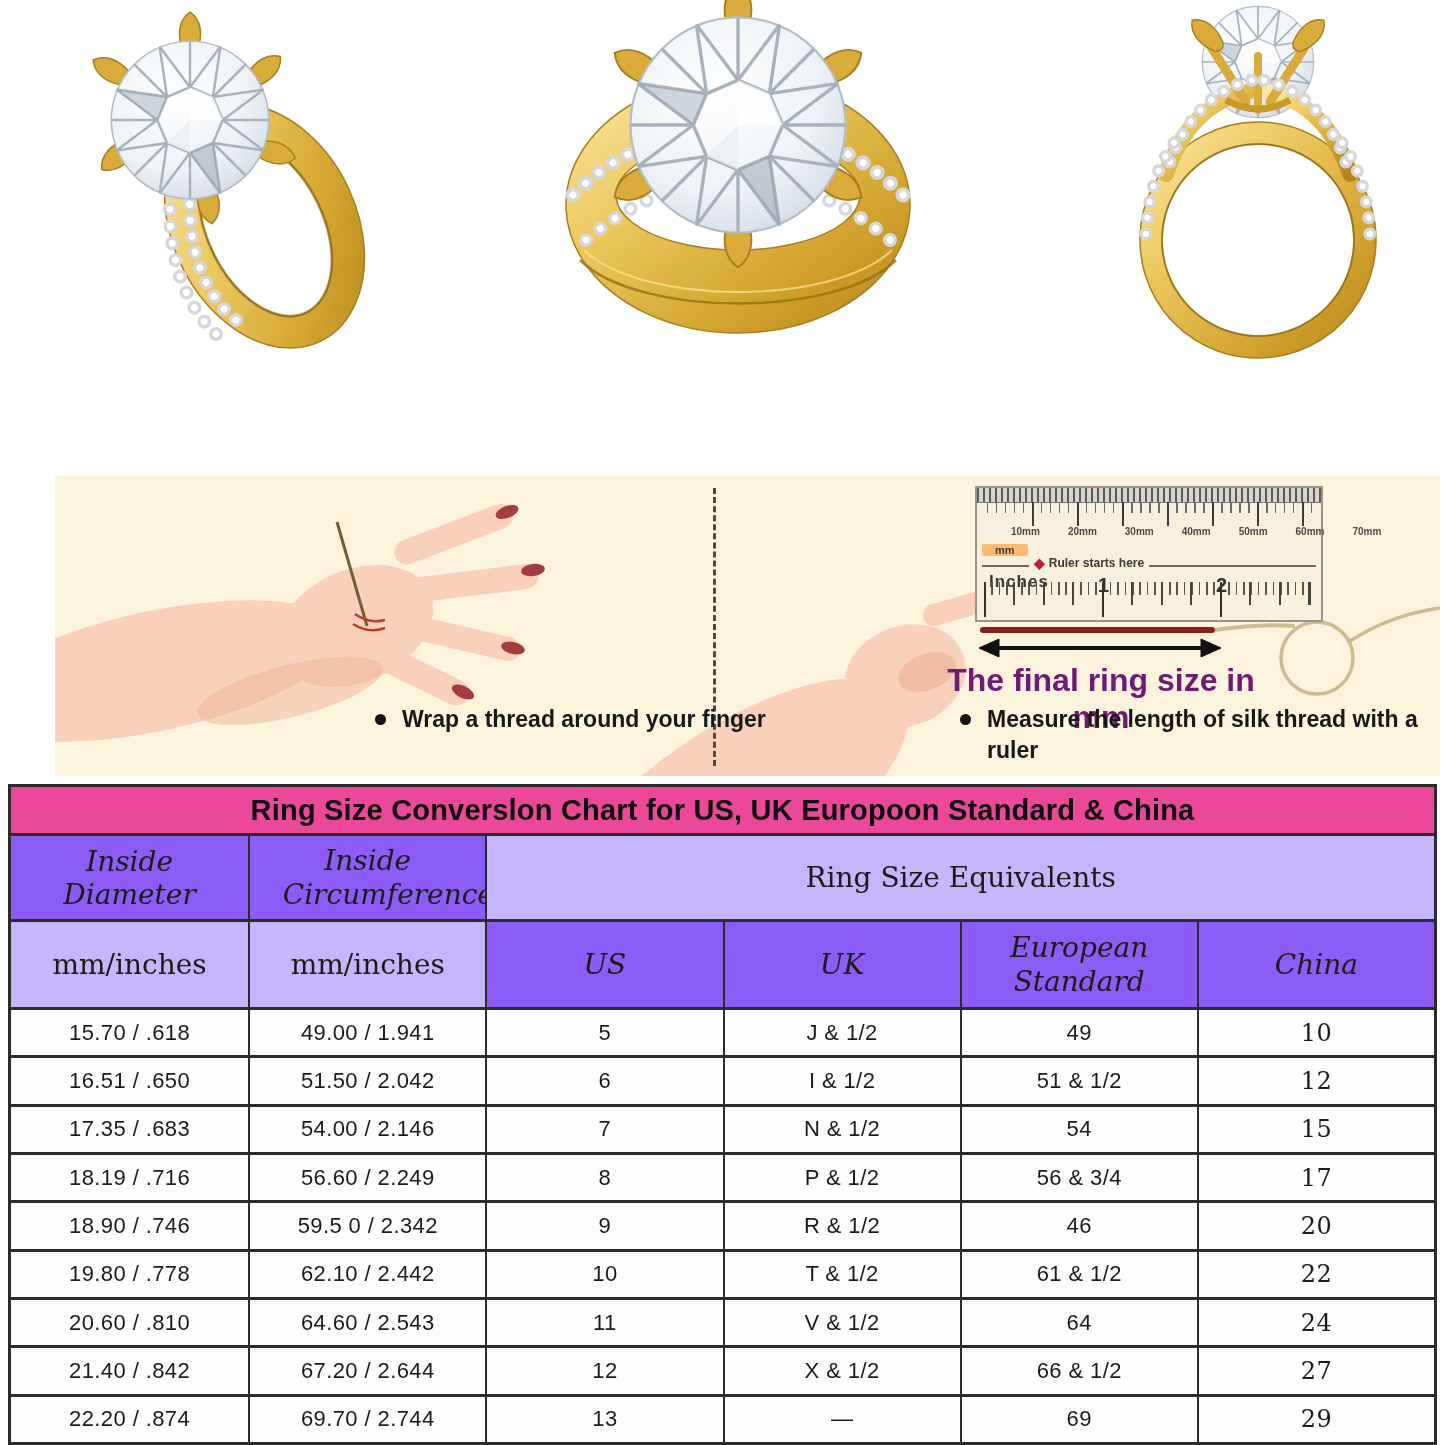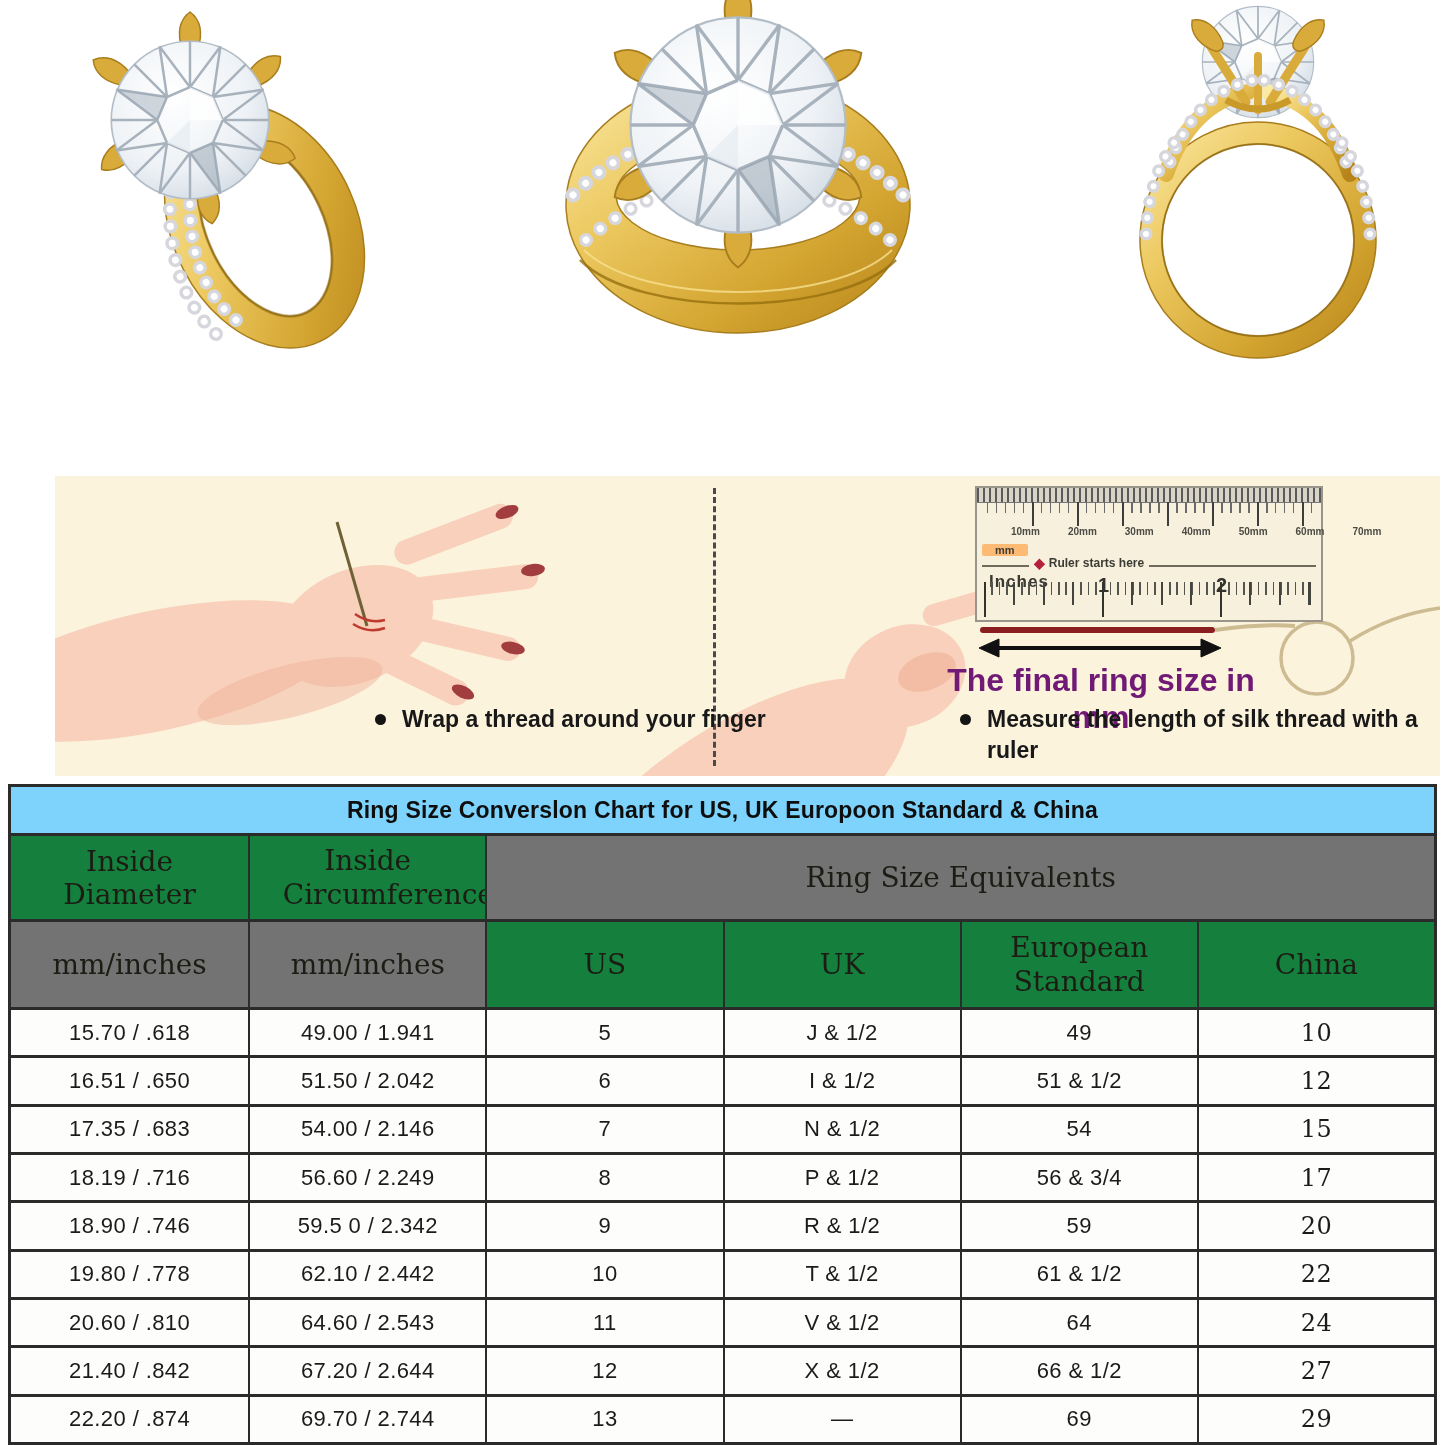--- a/index.html
+++ b/index.html
@@ -62,25 +62,25 @@
 
   
   #conv-table{position:absolute;left:8px;top:784px;width:1429px;height:661px;
     border:3px solid #2b2b2b;box-sizing:border-box;background:#fdfdfb;
     display:grid;grid-template-columns:repeat(6,1fr);
     grid-template-rows:46px 86px 88px repeat(9,1fr);}
   .tr{display:contents;}
   .cell{display:flex;align-items:center;justify-content:center;text-align:center;
     border-top:3px solid #2b2b2b;box-sizing:border-box;padding:2px 6px;}
   .vl{border-left:2px solid #2b2b2b;}
-  #table-title{grid-column:1/-1;border-top:none;background:#7dd3fc;
-    font-size:23px;font-weight:700;letter-spacing:0.2px;color:#0e0e0e;}
+  #table-title{grid-column:1/-1;border-top:none;background:#ec4899;
+    font-size:29px;font-weight:700;letter-spacing:0.2px;color:#0e0e0e;}
   .hdr{font-family:"DejaVu Serif","Liberation Serif",serif;font-size:28px;color:#1c1c14;}
-  .bg-yellow{background:#15803d;}
-  .bg-cream{background:#737373;text-align:right;}
+  .bg-yellow{background:#8b5cf6;font-style:italic;}
+  .bg-cream{background:#c4b5fd;text-align:right;}
   .span4{grid-column:3/-1;}
   .narrow-wrap{max-width:170px;line-height:34px;}
   .data{font-size:22px;color:#1b1b1b;letter-spacing:0.4px;}
   .china{font-family:"DejaVu Serif","Liberation Serif",serif;font-size:24px;}
 </style>
 </head>
 <body>
 
 <div id="page">
 
@@ -331,21 +331,21 @@
       <div class="cell data vl">8</div>
       <div class="cell data vl">P &amp; 1/2</div>
       <div class="cell data vl">56 &amp; 3/4</div>
       <div class="cell data vl china">17</div>
     </div>
     <div class="tr">
       <div class="cell data">18.90 / .746</div>
       <div class="cell data vl">59.5 0 / 2.342</div>
       <div class="cell data vl">9</div>
       <div class="cell data vl">R &amp; 1/2</div>
-      <div class="cell data vl">59</div>
+      <div class="cell data vl">46</div>
       <div class="cell data vl china">20</div>
     </div>
     <div class="tr">
       <div class="cell data">19.80 / .778</div>
       <div class="cell data vl">62.10 / 2.442</div>
       <div class="cell data vl">10</div>
       <div class="cell data vl">T &amp; 1/2</div>
       <div class="cell data vl">61 &amp; 1/2</div>
       <div class="cell data vl china">22</div>
     </div>

